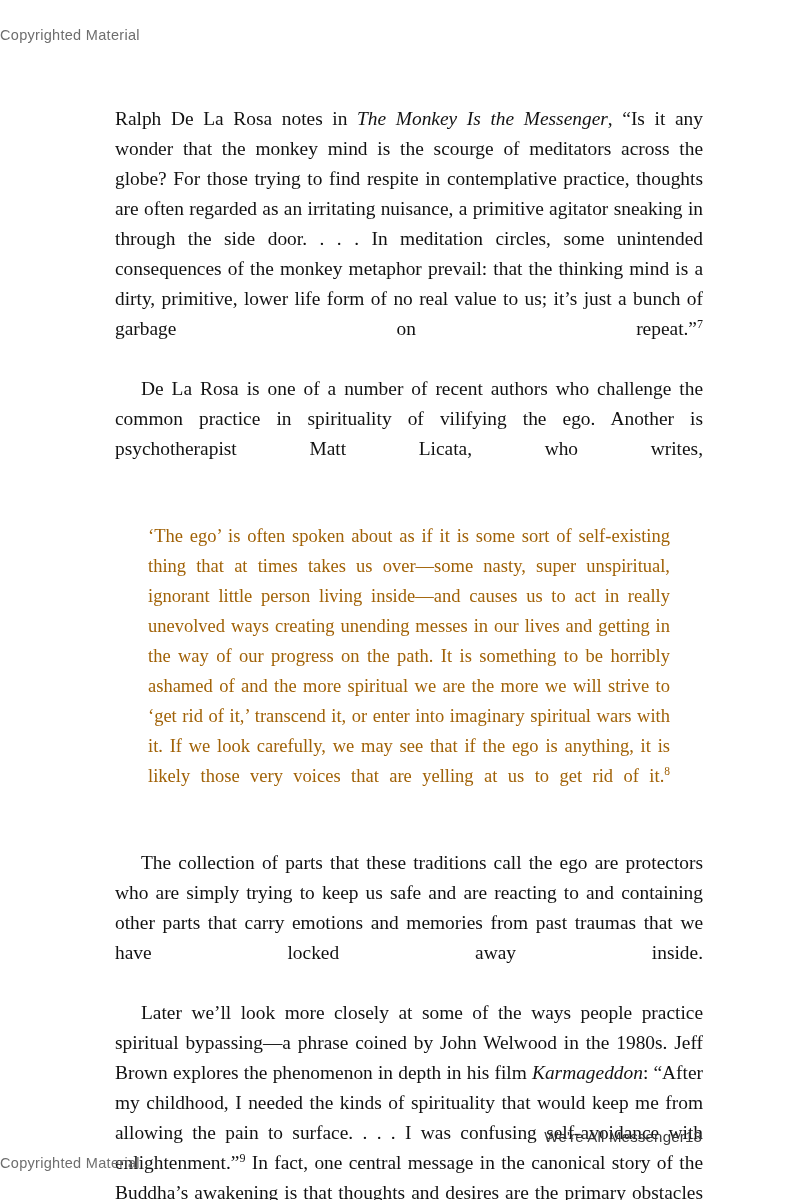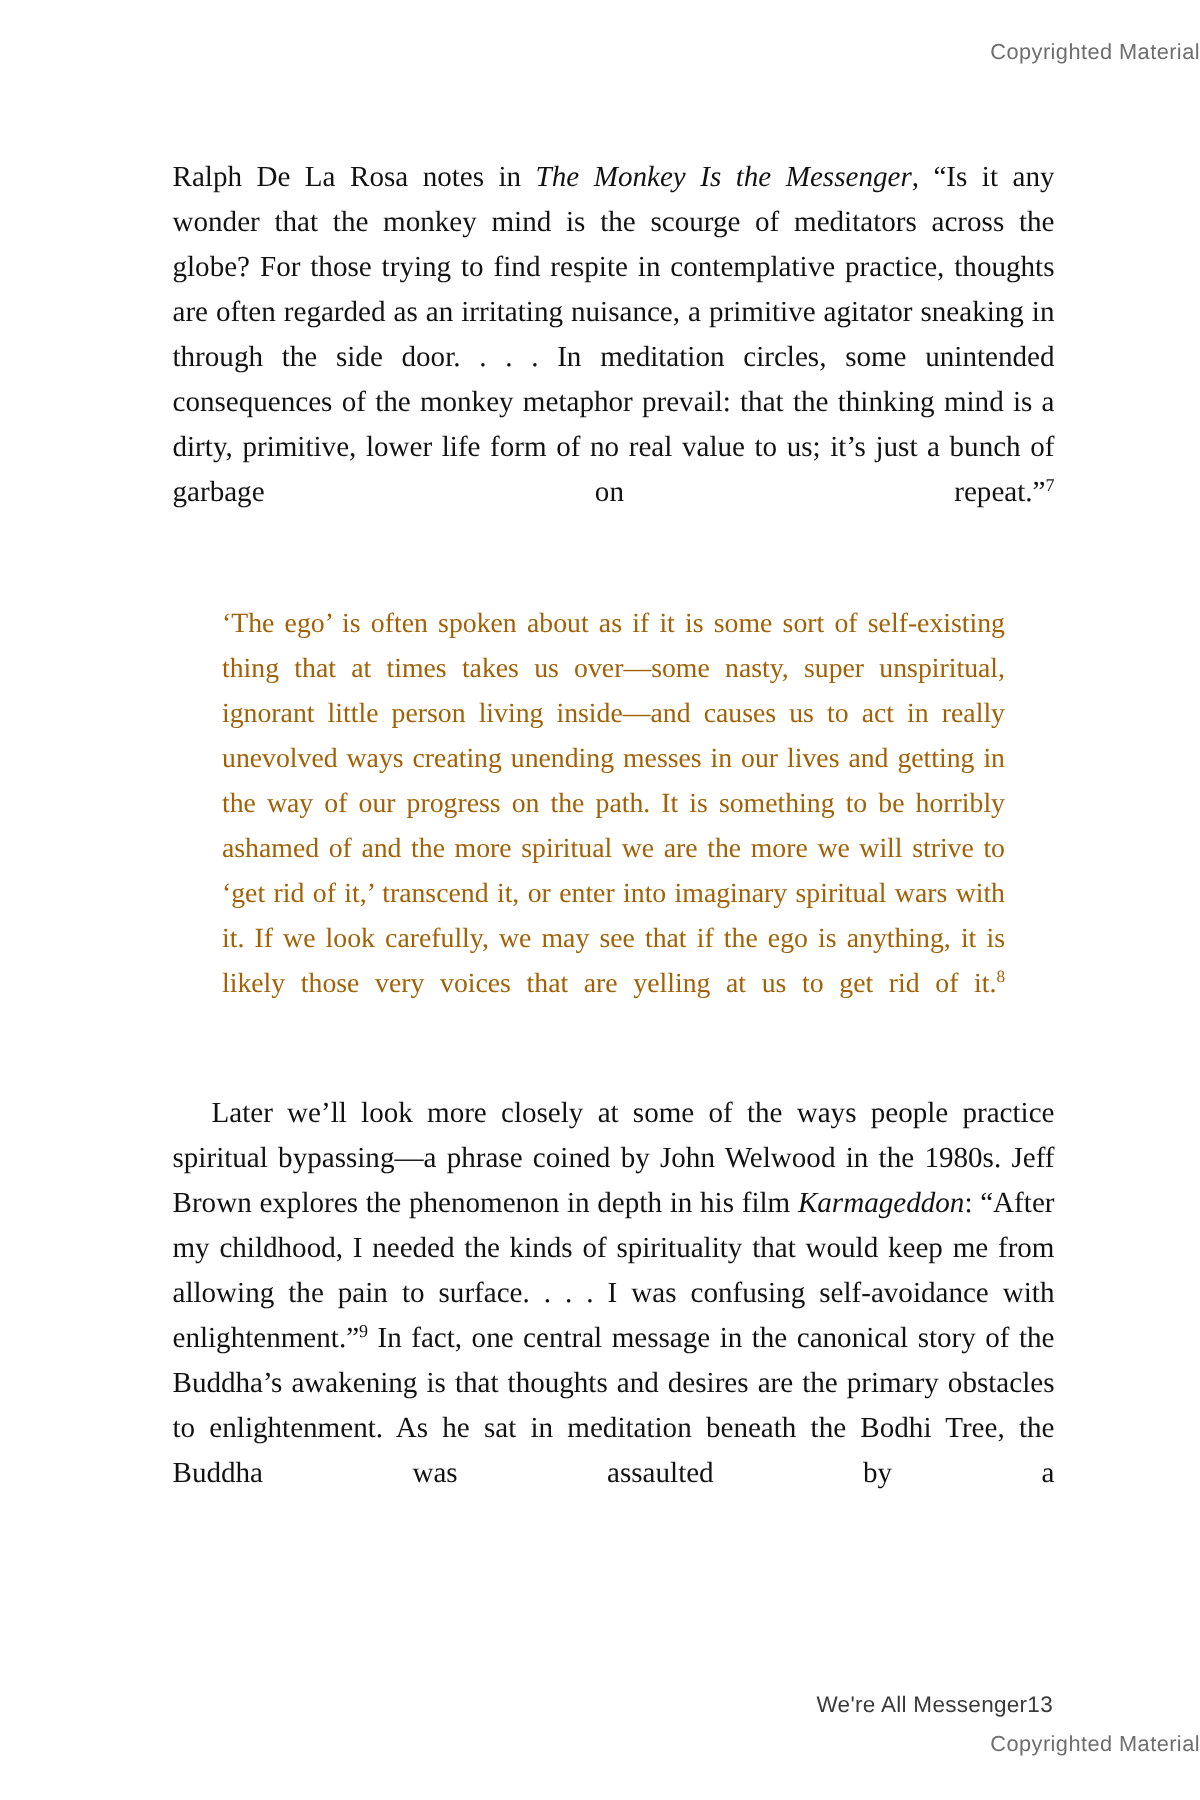--- a/index.html
+++ b/index.html
@@ -14,21 +14,21 @@
     background: #ffffff;
     overflow: hidden;
     box-sizing: border-box;
   }
 
   
   .watermark {
     position: absolute;
     left: 0;
     width: 800px;
-    text-align: right;
+    text-align: left;
     font-family: "Liberation Sans", sans-serif;
     font-size: 14.5px;
     letter-spacing: 0.3px;
     color: #6e6e6e;
     white-space: nowrap;
   }
   .watermark-top    { top: 27px; }
   .watermark-bottom { top: 1155px; }
 
   
@@ -106,29 +106,31 @@
 <body>
 
 <div class="page">
 
   <div class="watermark watermark-top">Copyrighted Material</div>
 
   <div class="content">
 
     <p class="body"><span>Ralph De La Rosa notes in </span><i class="title">The Monkey Is the Messenger</i><span>, “Is it any wonder that the monkey mind is the scourge of meditators across the globe? For those trying to find respite in contemplative practice, thoughts are often regarded as an irritating nuisance, a primitive agitator sneaking in through the side door. . . . In meditation circles, some unintended consequences of the monkey metaphor prevail: that the thinking mind is a dirty, primitive, lower life form of no real value to us; it’s just a bunch of garbage on repeat.”</span><sup class="note">7</sup></p>
 
+    <p class="body indent">De La Rosa is one of a number of recent authors who challenge the common practice in spirituality of vilifying the ego. Another is psychotherapist Matt Licata, who writes,</p>
 
     <div class="gap-quote-before"></div>
 
     <blockquote class="blockquote">
       <p><span>‘The ego’ is often spoken about as if it is some sort of self-existing thing that at times takes us over—some nasty, super unspiritual, ignorant little person living inside—and causes us to act in really unevolved ways creating unending messes in our lives and getting in the way of our progress on the path. It is something to be horribly ashamed of and the more spiritual we are the more we will strive to ‘get rid of it,’ transcend it, or enter into imaginary spiritual wars with it. If we look carefully, we may see that if the ego is anything, it is likely those very voices that are yelling at us to get rid of it.</span><sup class="note">8</sup></p>
     </blockquote>
 
     <div class="gap-quote-after"></div>
 
+    <p class="body indent">The collection of parts that these traditions call the ego are protectors who are simply trying to keep us safe and are reacting to and containing other parts that carry emotions and memories from past traumas that we have locked away inside.</p>
 
     <p class="body indent"><span>Later we’ll look more closely at some of the ways people practice spiritual bypassing—a phrase coined by John Welwood in the 1980s. Jeff Brown explores the phenomenon in depth in his film </span><i class="title">Karmageddon</i><span>: “After my childhood, I needed the kinds of spirituality that would keep me from allowing the pain to surface. . . . I was confusing self-avoidance with enlightenment.”</span><sup class="note">9</sup><span> In fact, one central message in the canonical story of the Buddha’s awakening is that thoughts and desires are the primary obstacles to enlightenment. As he sat in meditation beneath the Bodhi Tree, the Buddha was assaulted by a</span></p>
 
   </div>
 
   <div class="running-foot">
     <span>We're All Messenger</span><span class="folio">13</span>
   </div>
 
   <div class="watermark watermark-bottom">Copyrighted Material</div>

